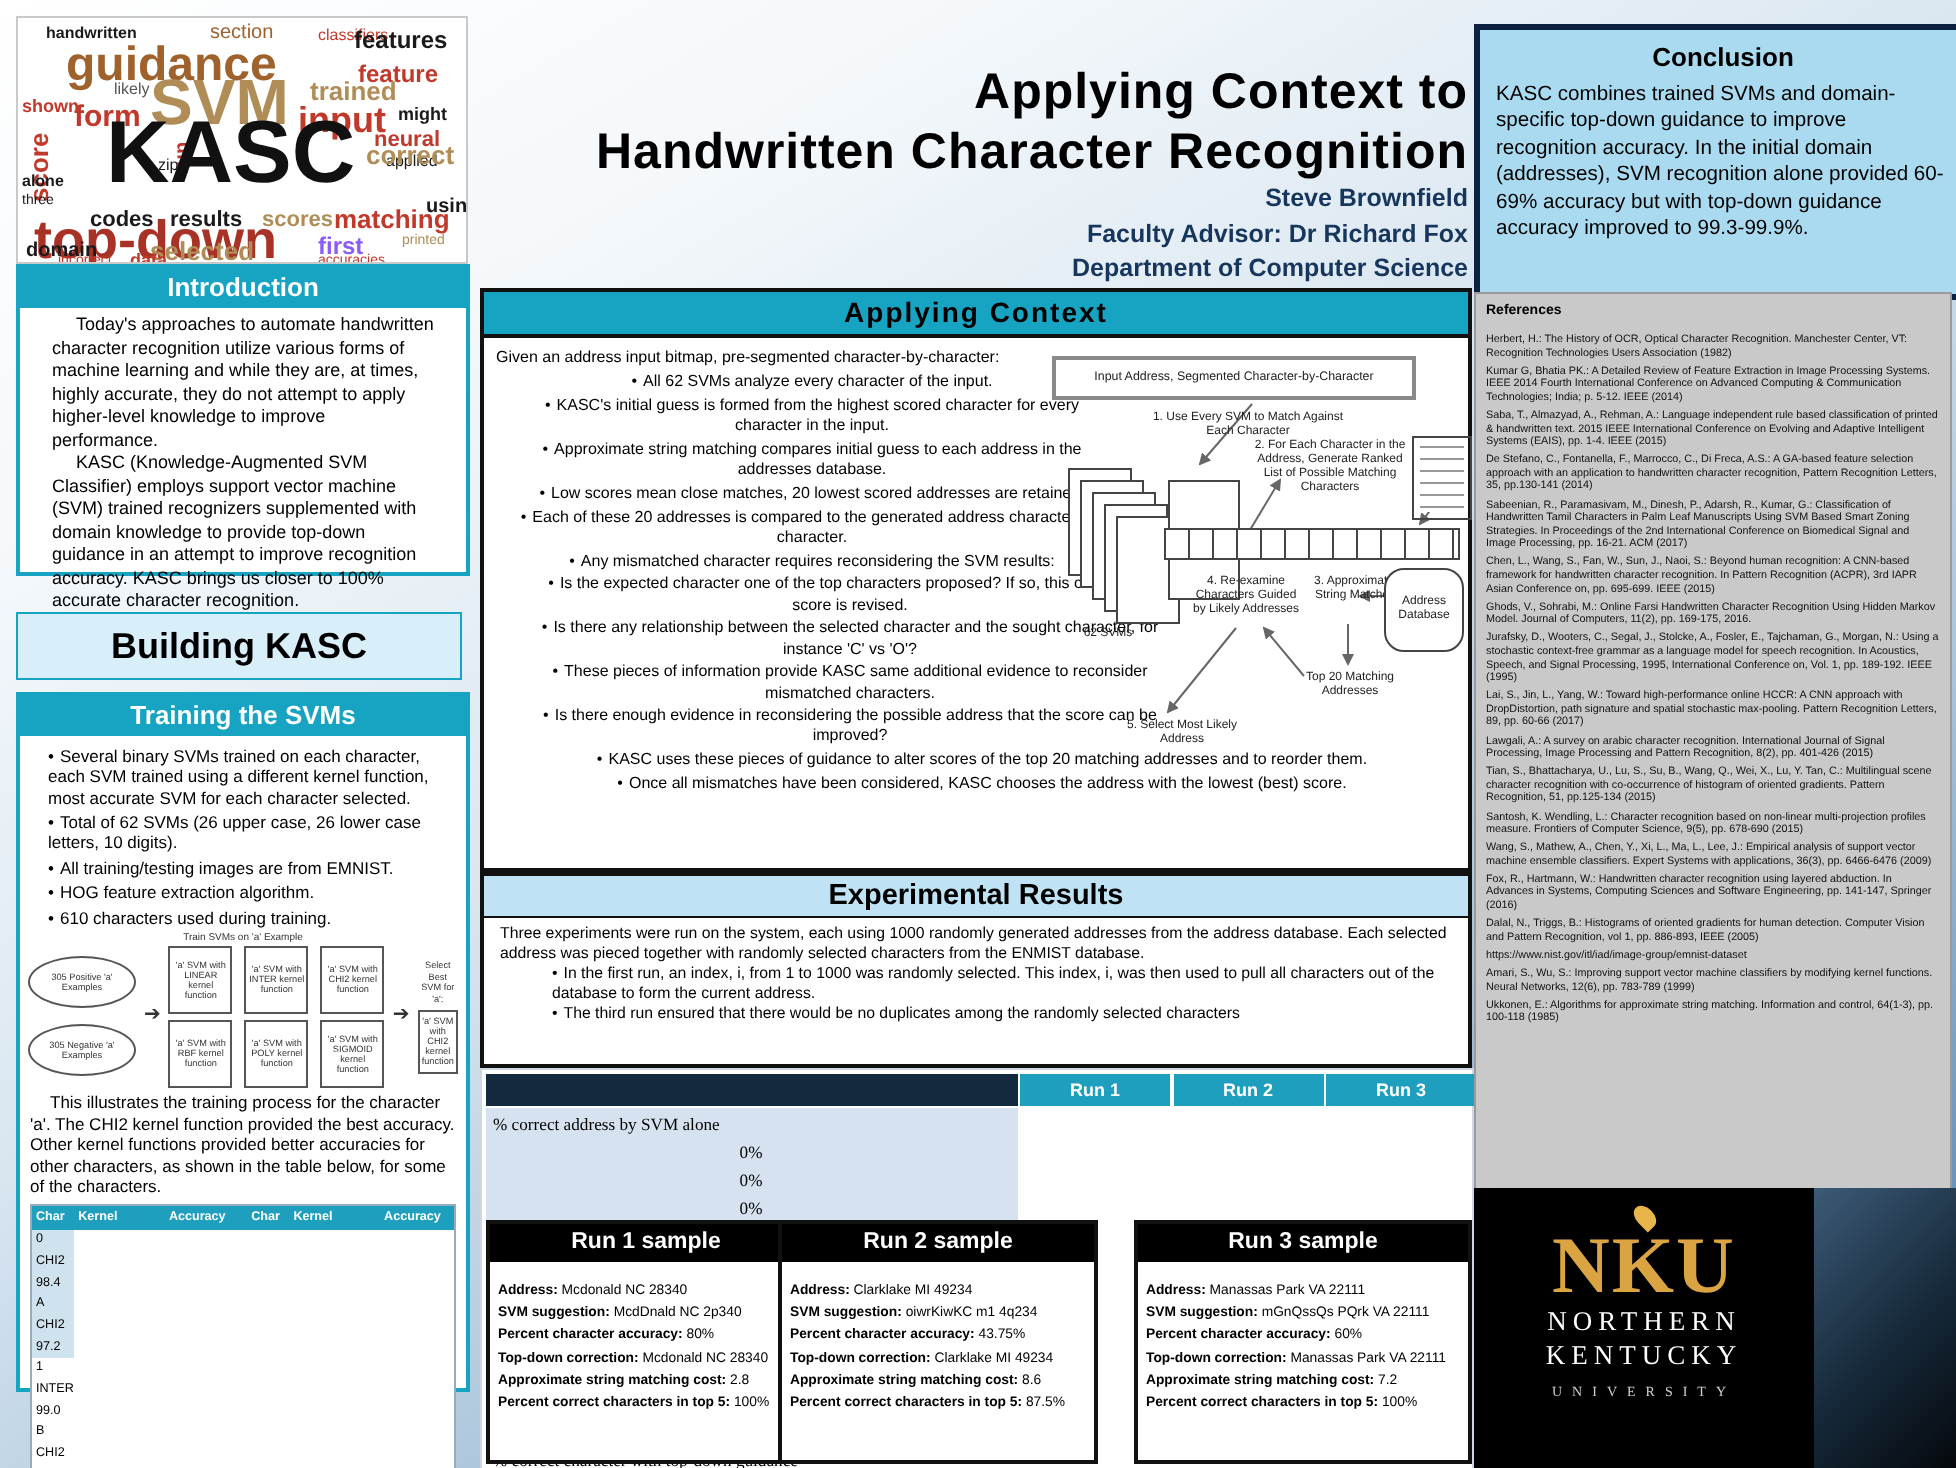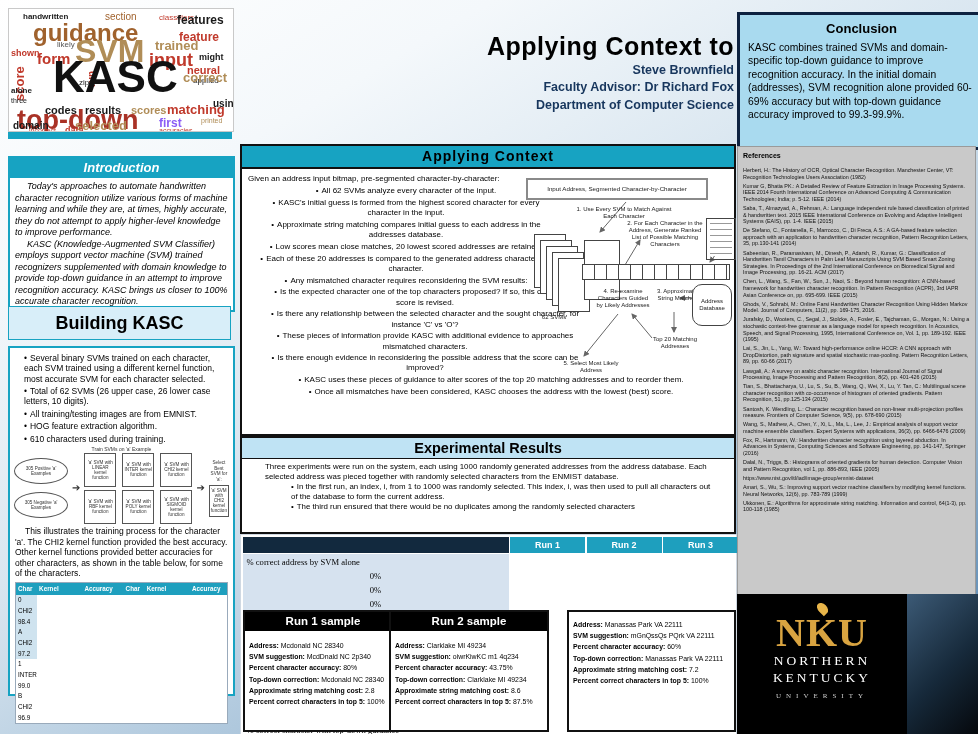--- a/index.html
+++ b/index.html
@@ -16,23 +16,23 @@
   
   #titleblock{left:240px;top:16px;width:494px;text-align:right;margin-top:16px;}
   #titleblock .t{font-size:25px;font-weight:bold;color:#000;line-height:1.18;letter-spacing:.5px;}
   #titleblock .a{font-size:12.5px;font-weight:bold;color:#17365D;line-height:1.4;}
   #titleblock .a:first-of-type{margin-top:8px;}
   
   #conclusion{left:737px;top:12px;width:227px;height:124px;background:#A9DAEF;border:3px solid #0d2240;padding:4px 8px;}
   #conclusion .h{font-size:13px;font-weight:bold;text-align:center;margin:2px 0 5px;}
   #conclusion .b{font-size:10.3px;line-height:1.3;}
   
-  #intro{left:8px;top:156px;width:223px;height:152px;font-style:italic;}
+  #intro{left:8px;top:132px;width:223px;height:152px;}
   #intro .hd{height:20px;font-size:13px;line-height:20px;}
-  #intro .bd{padding:3px 5px;font-size:9px;line-height:1.28;}
+  #intro .bd{padding:3px 16px;font-size:9px;line-height:1.28;}
   #intro .bd p{margin:0;text-indent:12px;}
   #building{left:8px;top:306px;width:221px;height:32px;background:#D8EEF9;border:1px solid #17A3C2;
     font-size:18px;font-weight:bold;text-align:center;line-height:32px;color:#000;}
   #training{left:8px;top:346px;width:223px;height:346px;}
   #training .hd{height:20px;font-size:13px;line-height:20px;}
   #training .bd{padding:3px 4px;font-size:8.5px;line-height:1.22;overflow:hidden;}
   ul.blt{margin:2px 0;padding-left:10px;list-style:none;}
   ul.blt li{margin-bottom:2px;}
   ul.blt li:before{content:"\2022";margin-right:3px;}
   
@@ -71,21 +71,21 @@
   #fd-front{position:absolute;left:58px;top:62px;width:34px;height:58px;background:#fff;border:1px solid #444;}
   #fd-ranked{position:absolute;left:180px;top:40px;width:22px;height:34px;border:1px solid #444;background:
     repeating-linear-gradient(0deg,#fff 0 5px,#999 5px 6px);background-clip:content-box;padding:3px;}
   #fd-strip{position:absolute;left:56px;top:86px;width:146px;height:14px;border:1px solid #444;
     background:repeating-linear-gradient(90deg,#fff 0 11px,#444 11px 12px);}
   #fd-db{position:absolute;left:166px;top:106px;width:38px;height:40px;border:1px solid #444;border-radius:10px;
     display:flex;align-items:center;justify-content:center;text-align:center;background:#fff;}
   
   #expres{left:240px;top:436px;width:492px;height:94px;background:#fff;border:2px solid #111;}
   #expres .hd{height:20px;background:#BFE3F4;color:#000;font-size:14.5px;font-weight:bold;text-align:center;line-height:20px;border-bottom:1px solid #111;}
-  #expres .bd{padding:3px 23px;font-size:7.9px;line-height:1.26;}
+  #expres .bd{padding:3px 8px;font-size:7.9px;line-height:1.26;}
   #expres ul{margin:0;padding-left:26px;list-style:none;}
   #expres li:before{content:"\2022";margin-right:3px;}
   
   #rtable{left:240px;top:534px;width:492px;background:#fff;border:1px solid #cfd8e2;
     display:grid;grid-template-columns:266px 75px 75px 75px;gap:1.5px;padding:1.5px;}
   #rtable .hc{background:#1E9FBE;color:#fff;font-weight:bold;text-align:center;font-size:9px;padding:3px 0;}
   #rtable .hc0{background:#12293E;}
   .rrow{display:contents;}
   #rtable .rl{font-family:"Liberation Serif",serif;font-size:8.6px;padding:2.5px 4px 1.5px;}
   #rtable .rv{font-family:"Liberation Serif",serif;font-size:8.6px;text-align:center;padding:2.5px 0 1.5px;}
@@ -147,20 +147,21 @@
       <span style="left: 150px; top: 108px; font-size: 12px; color: #8b5cf6; font-weight: 700;">first</span>
       <span style="left: 56px; top: 117px; font-size: 9px; color: rgb(192, 57, 43); font-weight: 700;">data</span>
       <span style="left: 20px; top: 118px; font-size: 7px; color: rgb(192, 57, 43);">incorrect</span>
       <span style="left: 150px; top: 118px; font-size: 7px; color: rgb(192, 57, 43);">accuracies</span>
       <span style="left: 192px; top: 108px; font-size: 7px; color: rgb(176, 141, 87);">printed</span>
     </div>
   <div class="abs" id="cloud-divider"></div>
 
   <div class="abs" id="titleblock">
     <div class="t">Applying Context to</div>
+    <div class="t">Handwritten Character Recognition</div>
     <div class="a">Steve Brownfield</div>
     <div class="a">Faculty Advisor: Dr Richard Fox</div>
     <div class="a">Department of Computer Science</div>
   </div>
 
   <div class="abs" id="conclusion">
     <div class="h">Conclusion</div>
     <div class="b">KASC combines trained SVMs and domain-specific top-down guidance to improve recognition accuracy.  In the initial domain (addresses), SVM recognition alone provided 60-69% accuracy but with top-down guidance accuracy improved to 99.3-99.9%.</div>
   </div>
 
@@ -168,20 +169,21 @@
     <div class="hd teal-head">Introduction</div>
     <div class="bd">
       <p>Today's approaches to automate handwritten character recognition utilize various forms of machine learning and while they are, at times, highly accurate, they do not attempt to apply higher-level knowledge to improve performance.</p>
       <p>KASC (Knowledge-Augmented SVM Classifier) employs support vector machine (SVM) trained recognizers supplemented with domain knowledge to provide top-down guidance in an attempt to improve recognition accuracy. KASC brings us closer to 100% accurate character recognition.</p>
     </div>
   </div>
 
   <div class="abs" id="building">Building KASC</div>
 
   <div class="abs boxed" id="training">
+    <div class="hd teal-head">Training the SVMs</div>
     <div class="bd">
       <ul class="blt">
 
       <li>Several binary SVMs trained on each character, each SVM trained using a different kernel function, most accurate SVM for each character selected.</li>
           <li>Total of 62 SVMs (26 upper case, 26 lower case letters, 10 digits).</li>
           <li>All training/testing images are from EMNIST.</li>
           <li>HOG feature extraction algorithm.</li>
           <li>610 characters used during training.</li>
         </ul>
       <div id="traindiag">
@@ -288,21 +290,21 @@
           <li>KASC's initial guess is formed from the highest scored character for every character in the input.</li>
           <li>Approximate string matching compares initial guess to each address in the addresses database.</li>
           <li>Low scores mean close matches, 20 lowest scored addresses are retained.</li>
           <li>Each of these 20 addresses is compared to the generated address character-by-character.</li>
           <li>Any mismatched character requires reconsidering the SVM results:</li>
         </ul>
       <ul class="ac sub">
 
       <li>Is the expected character one of the top characters proposed? If so, this character's score is revised.</li>
           <li>Is there any relationship between the selected character and the sought character, for instance 'C' vs 'O'?</li>
-          <li>These pieces of information provide KASC with additional evidence to approaches mismatched characters.</li>
+          <li>These pieces of information provide KASC same additional evidence to reconsider mismatched characters.</li>
           <li>Is there enough evidence in reconsidering the possible address that the score can be improved?</li>
         </ul>
       <ul class="ac wide">
 
       <li>KASC uses these pieces of guidance to alter scores of the top 20 matching addresses and to reorder them.</li>
           <li>Once all mismatches have been considered,  KASC chooses the address with the lowest (best) score.</li>
         </ul>
     </div>
 
     <div id="flowdiag">
@@ -415,20 +417,21 @@
 
     <div><b>Address:</b> <span>Clarklake MI  49234</span></div>
         <div><b>SVM suggestion:</b> <span>oiwrKiwKC m1  4q234</span></div>
         <div><b>Percent character accuracy:</b> <span>43.75%</span></div>
         <div><b>Top-down correction:</b> <span>Clarklake MI  49234</span></div>
         <div><b>Approximate string matching cost:</b> <span>8.6</span></div>
         <div><b>Percent correct characters in top 5:</b> <span>87.5%</span></div>
       </div>
   </div>
   <div class="abs sample" style="left:567px;width:165px">
+    <div class="hd">Run 3 sample</div>
     <div class="bd">
 
     <div><b>Address:</b> <span>Manassas Park VA  22111</span></div>
         <div><b>SVM suggestion:</b> <span>mGnQssQs PQrk VA 22111</span></div>
         <div><b>Percent character accuracy:</b> <span>60%</span></div>
         <div><b>Top-down correction:</b> <span>Manassas Park VA 22111</span></div>
         <div><b>Approximate string matching cost:</b> <span>7.2</span></div>
         <div><b>Percent correct characters in top 5:</b> <span>100%</span></div>
       </div>
   </div>

